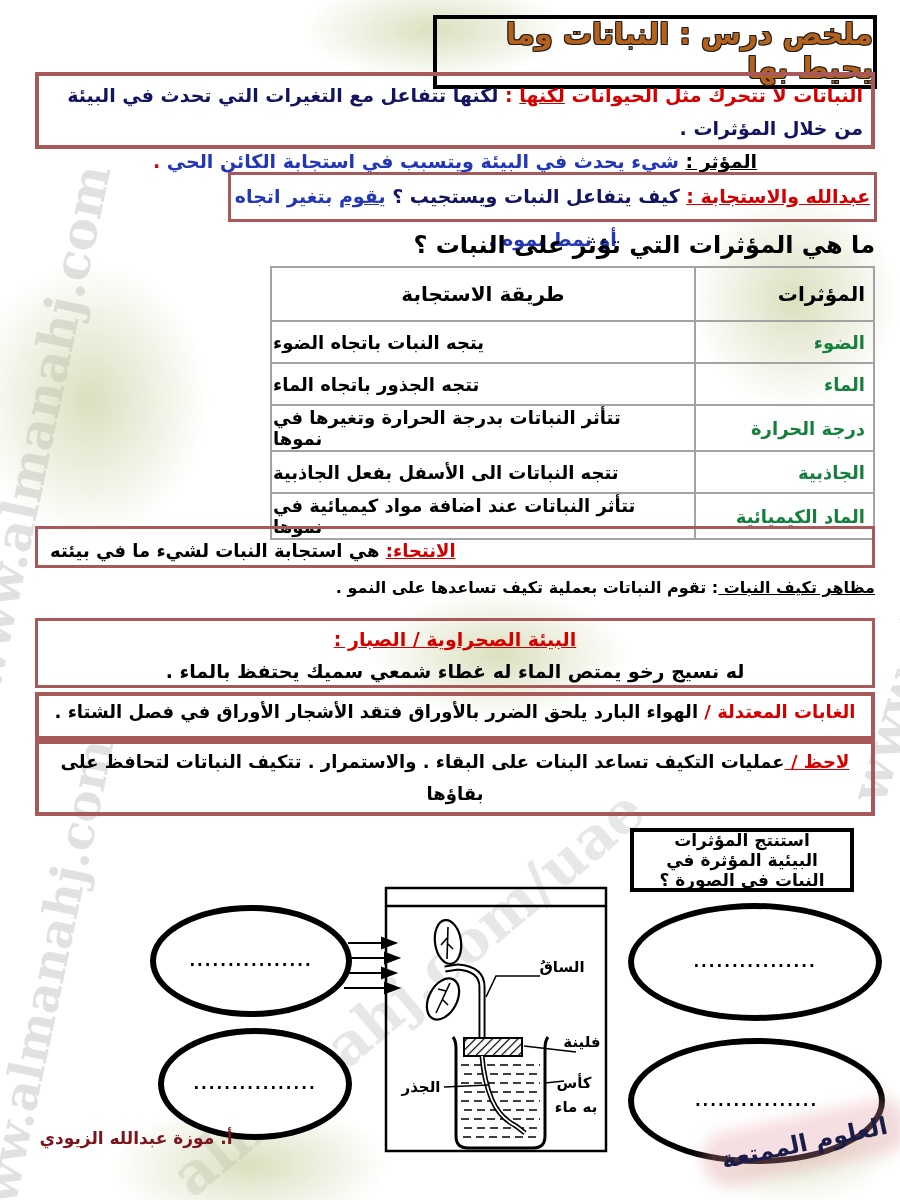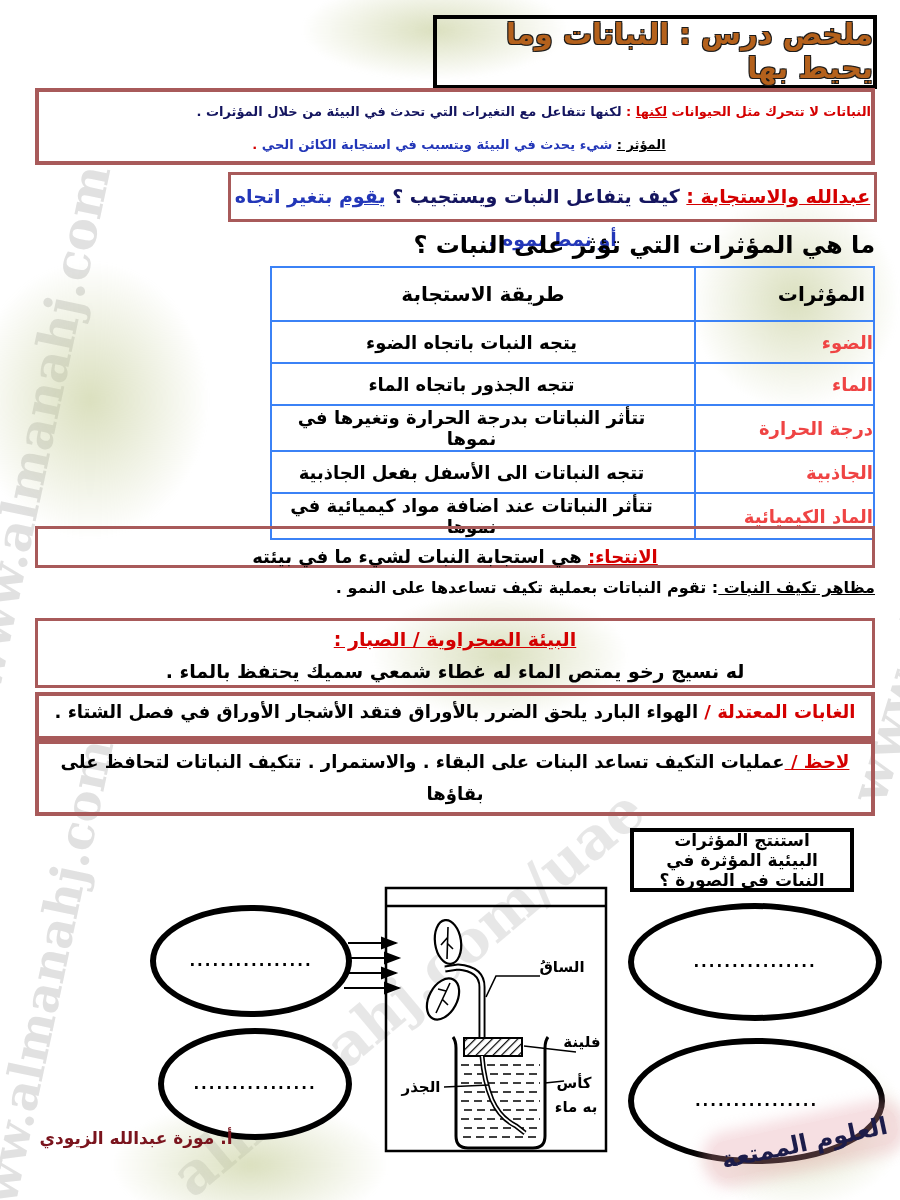--- a/index.html
+++ b/index.html
@@ -22,26 +22,26 @@
   .navytxt{color:#14155f;}
   .u{text-decoration:underline;}
   
   #title-box{left:433px;top:15px;width:444px;height:74px;border:4px solid #000;
              display:flex;align-items:flex-end;justify-content:center;}
   #title-box span{font-size:29px;font-weight:bold;color:#b4611c;letter-spacing:0px;
       text-shadow:1px 1px 0 #1c1c1c,-1px 1px 0 #1c1c1c,1px -1px 0 #1c1c1c,-1px -1px 0 #1c1c1c;}
   
   #stimuli-table{position:absolute;left:270px;top:266px;width:605px;border-collapse:collapse;
                  direction:rtl;z-index:2;background:transparent;}
-  #stimuli-table th,#stimuli-table td{border:2px solid #3b82f6;font-weight:bold;}
+  #stimuli-table th,#stimuli-table td{border:2px solid #a3a3a3;font-weight:bold;}
   #stimuli-table th{height:50px;font-size:20px;}
   #stimuli-table td{height:38px;font-size:18px;}
   .col-stim{width:168px;}
-  td.stim{color:#ef4444;text-align:right;padding-right:0;}
-  td.resp{text-align:center;padding-right:24px;}
+  td.stim{color:#15803d;text-align:right;padding-right:8px;}
+  td.resp{text-align:left;padding-right:24px;}
   th.h-stim{text-align:right;padding-right:8px;}
   
   .oval{position:absolute;border:6px solid #000;border-radius:50%;background:#fff;
         display:flex;align-items:center;justify-content:center;z-index:3;box-sizing:border-box;}
   .oval .dots{font-size:15px;font-weight:bold;letter-spacing:2px;color:#000;}
   
   #teacher-name{left:30px;top:1128px;width:212px;color:#7a141d;font-size:17px;
                 font-weight:bold;text-align:center;z-index:3;}
   #stamp{left:710px;top:1124px;transform:rotate(-12deg);color:#1c1c4a;font-size:24px;
          font-weight:bold;padding:5px 10px;background:rgba(226,148,158,.30);border-radius:16px;
@@ -61,21 +61,21 @@
   <div class="blob" style="left:-30px;top:260px;width:240px;height:280px;"></div>
   <div class="blob" style="left:690px;top:190px;width:210px;height:220px;"></div>
   <div class="blob" style="left:370px;top:590px;width:260px;height:130px;"></div>
   <div class="blob" style="left:110px;top:1100px;width:280px;height:130px;"></div>
   <div class="blob" style="left:680px;top:1040px;width:230px;height:170px;"></div>
 
   <div id="title-box" class="abs">
     <span>ملخص درس : النباتات وما يحيط بها</span>
   </div>
 
-  <div class="abs rbox thick" style="left:35px;top:88px;width:840px;height:77px;font-size:13px;line-height:33px;padding:3px 0 0 8px;">
+  <div class="abs rbox thick" style="left:35px;top:72px;width:840px;height:77px;font-size:19px;line-height:33px;padding:3px 8px 0 8px;">
     <div style="text-align:right;">
       <span class="redtxt">النباتات لا تتحرك مثل الحيوانات </span><span class="redtxt u">لكنها</span><span class="redtxt"> : </span><span class="navytxt">لكنها تتفاعل مع التغيرات التي تحدث في البيئة  من خلال المؤثرات .</span>
     </div>
     <div style="text-align:center;">
       <span class="u">المؤثر :</span><span class="bluetxt"> شيء يحدث في البيئة ويتسبب في استجابة الكائن الحي</span><span class="redtxt"> .</span>
     </div>
   </div>
 
   <div class="abs rbox" style="left:228px;top:172px;width:649px;height:50px;font-size:19px;line-height:43px;text-align:center;">
     <span class="redtxt u">عبدالله والاستجابة :</span><span class="navytxt"> كيف يتفاعل النبات  ويستجيب ؟ </span><span class="bluetxt u">يقوم</span><span class="bluetxt"> بتغير اتجاه أو نمط نموه .</span>
@@ -105,21 +105,21 @@
       <td class="stim">الجاذبية</td>
       <td class="resp">تتجه النباتات  الى الأسفل بفعل  الجاذبية</td>
     </tr>
     <tr>
       <td class="stim">الماد الكيميائية</td>
       <td class="resp">تتأثر النباتات  عند اضافة مواد كيميائية في نموها</td>
     </tr>
   </tbody>
     </table>
 
-  <div class="abs rbox" style="left:35px;top:526px;width:840px;height:42px;font-size:18px;line-height:35px;text-align:center;padding:10px 12px;">
+  <div class="abs rbox" style="left:35px;top:526px;width:840px;height:42px;font-size:18px;line-height:35px;text-align:left;padding:4px 12px;">
     <span class="redtxt u">الانتحاء:</span><span>  هي استجابة النبات لشيء ما في بيئته</span>
   </div>
 
   <div class="abs" style="left:30px;top:578px;width:845px;text-align:right;font-size:16px;font-weight:bold;">
     <span class="u">مظاهر تكيف النبات </span><span>: </span><span>تقوم النباتات بعملية تكيف تساعدها على النمو .</span>
   </div>
 
   <div class="abs rbox" style="left:35px;top:618px;width:840px;height:70px;font-size:19px;line-height:32px;text-align:center;padding-top:2px;">
     <div class="redtxt u">البيئة الصحراوية / الصبار :</div>
     <div>له نسيج رخو يمتص الماء له غطاء شمعي سميك يحتفظ بالماء  .</div>

